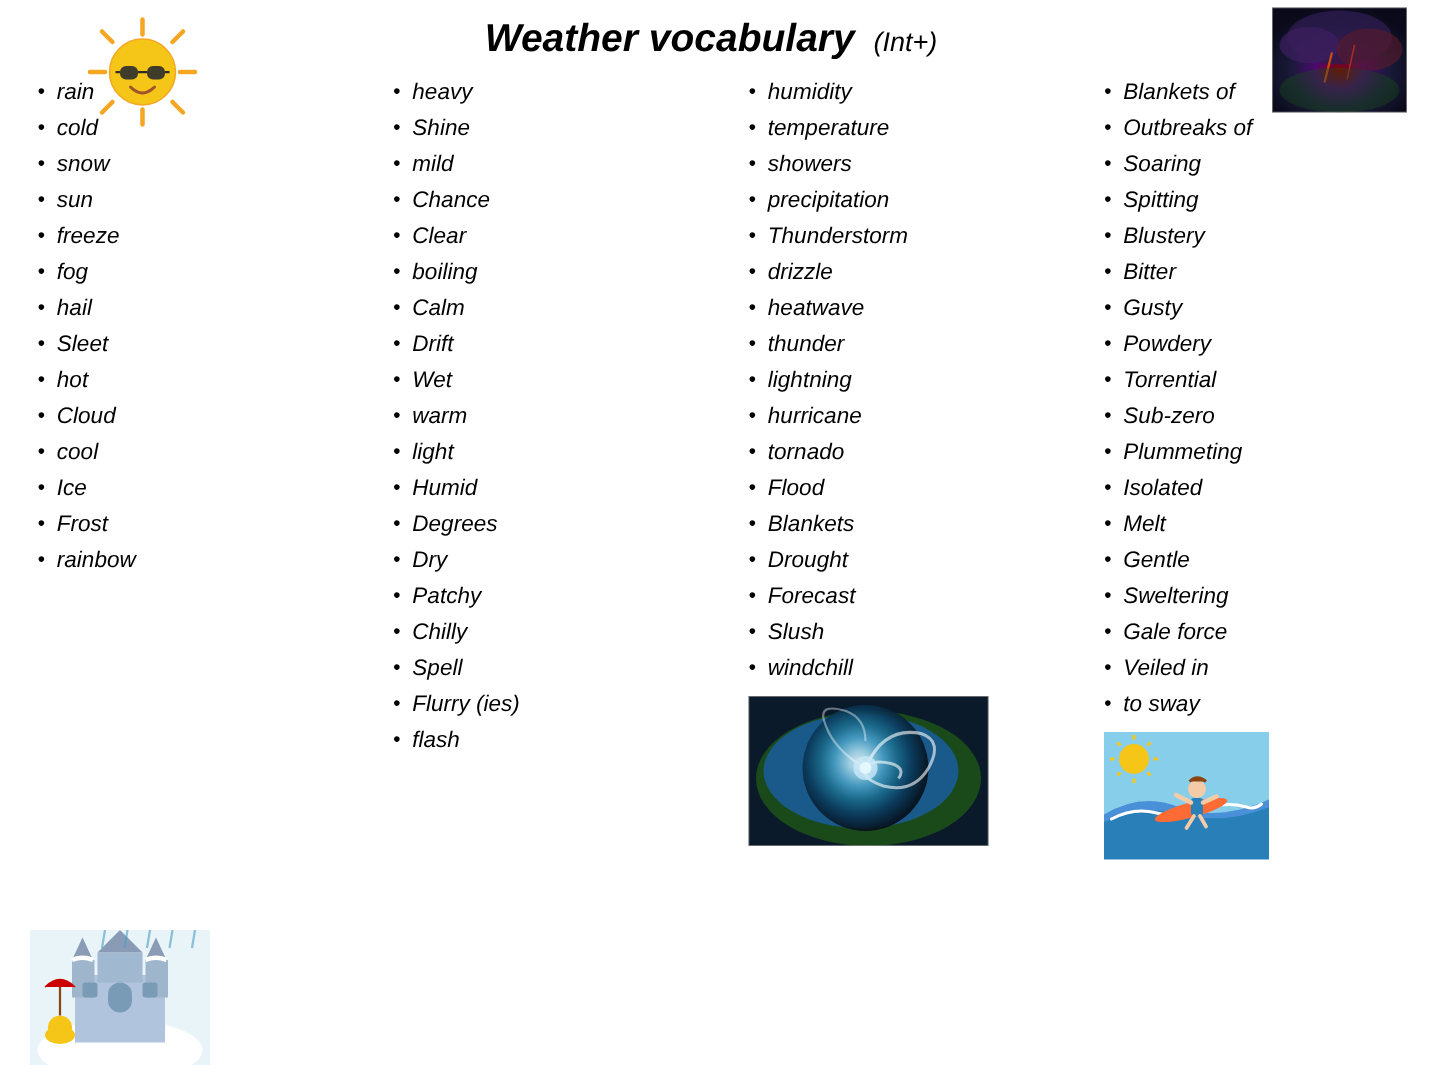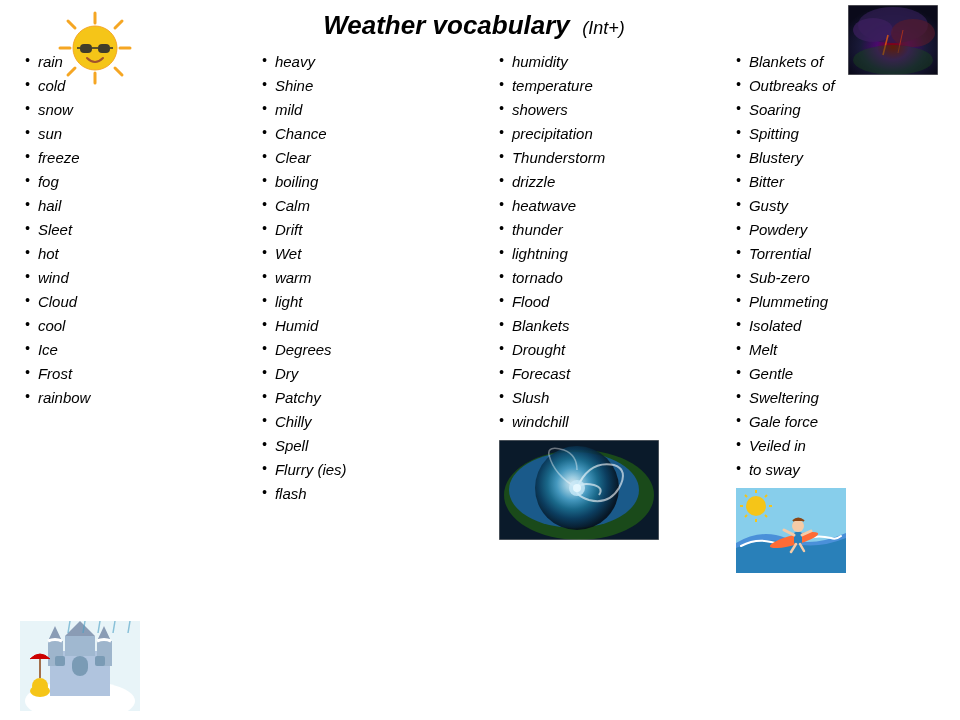--- a/index.html
+++ b/index.html
@@ -132,21 +132,20 @@
       <ul class="word-list">
         <li>rain</li>
         <li>cold</li>
         <li>snow</li>
         <li>sun</li>
         <li>freeze</li>
         <li>fog</li>
         <li>hail</li>
         <li>Sleet</li>
         <li>hot</li>
-        <li>wind</li>
         <li>Cloud</li>
         <li>cool</li>
         <li>Ice</li>
         <li>Frost</li>
         <li>rainbow</li>
       </ul>
     </div>
 
     <div class="column">
       <ul class="word-list">
@@ -176,20 +175,21 @@
       <ul class="word-list">
         <li>humidity</li>
         <li>temperature</li>
         <li>showers</li>
         <li>precipitation</li>
         <li>Thunderstorm</li>
         <li>drizzle</li>
         <li>heatwave</li>
         <li>thunder</li>
         <li>lightning</li>
+        <li>hurricane</li>
         <li>tornado</li>
         <li>Flood</li>
         <li>Blankets</li>
         <li>Drought</li>
         <li>Forecast</li>
         <li>Slush</li>
         <li>windchill</li>
       </ul>
 
       <div style="margin-top: 8px;">

